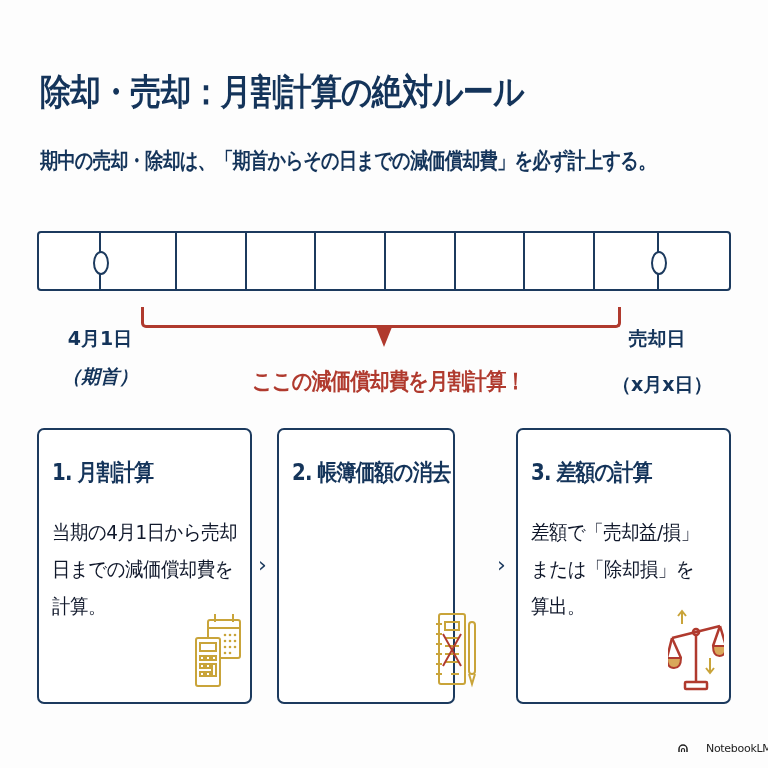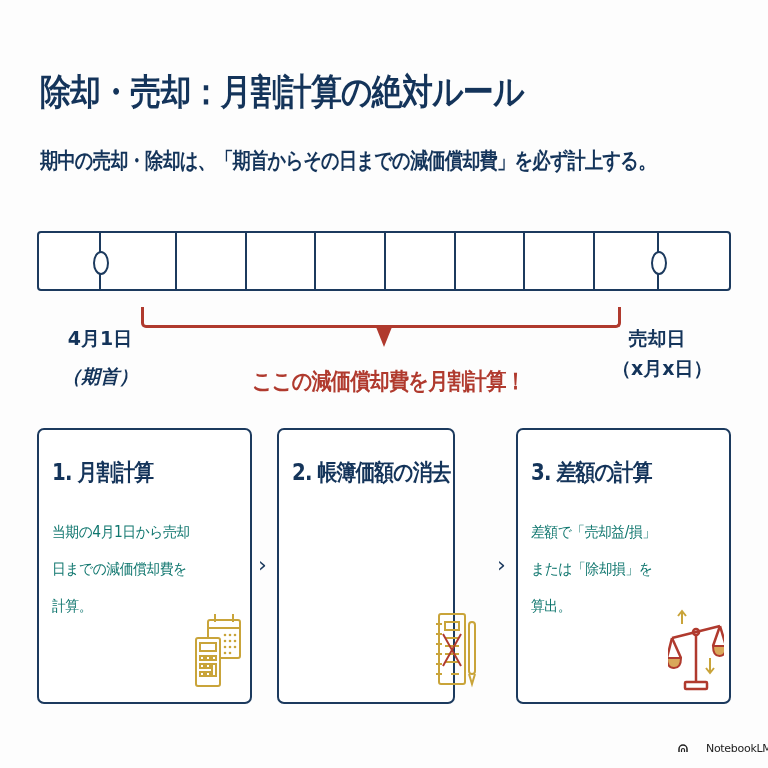--- a/index.html
+++ b/index.html
@@ -52,22 +52,22 @@
   .card {
     top: 428px; height: 276px; border: 2.5px solid #1c3a5e; border-radius: 7px;
     box-sizing: border-box; background: #ffffff;
   }
   .card-title {
     position: absolute; left: 13px; top: 27px; font-size: 23px; font-weight: bold;
     color: #14345a; white-space: nowrap; letter-spacing: -1px;
     transform: scaleX(0.86); transform-origin: left center;
   }
   .card-body {
-    position: absolute; left: 13px; top: 84px; width: 196px; font-size: 15px;
-    line-height: 37px; color: #0f766e; letter-spacing: -0.5px;
+    position: absolute; left: 13px; top: 84px; width: 196px; font-size: 20px;
+    line-height: 37px; color: #0f172a; letter-spacing: -0.5px;
   }
   .card-body span { display: block; white-space: nowrap; transform: scaleX(0.92); transform-origin: left center; }
   .card-icon { position: absolute; }
   .chevron {
     font-size: 22px; color: #1c3a5e; line-height: 22px;
   }
   .brand {
     left: 678px; top: 742px; font-size: 11px; color: #222; white-space: nowrap;
     display: flex; align-items: center; gap: 18px; letter-spacing: -0.3px;
   }
@@ -95,21 +95,21 @@
 
 <div class="abs bracket"></div>
 <div class="abs bracket-arrow"></div>
 
 <div class="abs date-label" style="left:60px; top:323px; width:80px;">
   <div>4月1日</div>
   <div style="margin-top:8px;font-style:italic;">（期首）</div>
 </div>
 <div class="abs date-label" style="left:612px; top:323px; width:90px;">
   <div>売却日</div>
-  <div style="margin-top:0;">（x月x日）</div>
+  <div style="margin-top:16px;">（x月x日）</div>
 </div>
 
 <div class="abs red-label">ここの減価償却費を月割計算！</div>
 
 <div class="abs card" style="left:37px; width:215px;">
   <div class="card-title">1. 月割計算</div>
   <div class="card-body">
     <span>当期の4月1日から売却</span>
     <span>日までの減価償却費を</span>
     <span>計算。</span>

